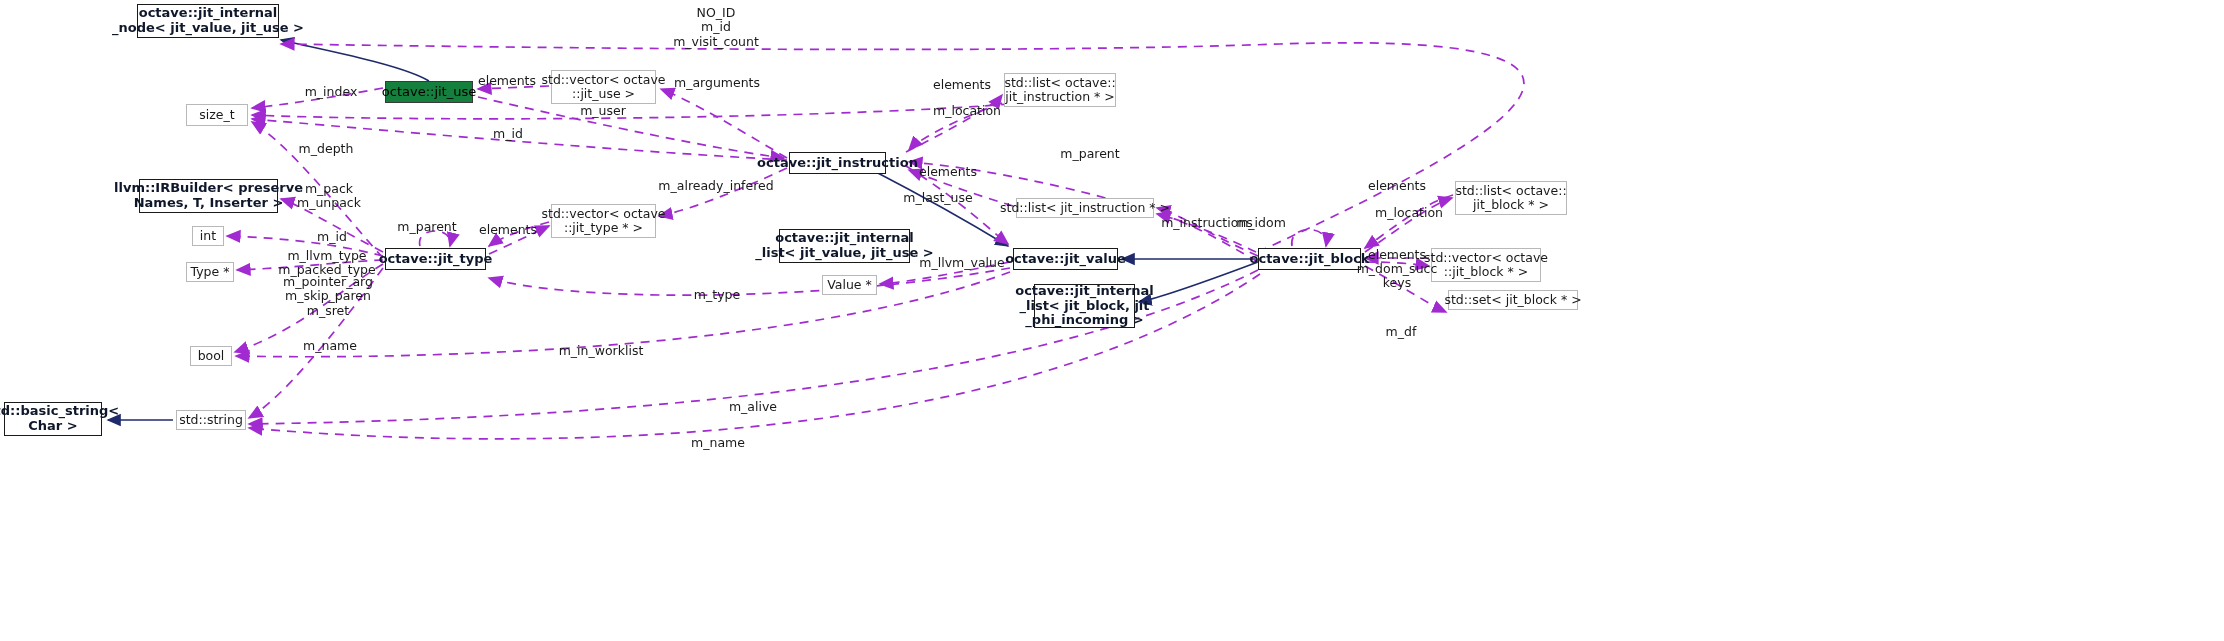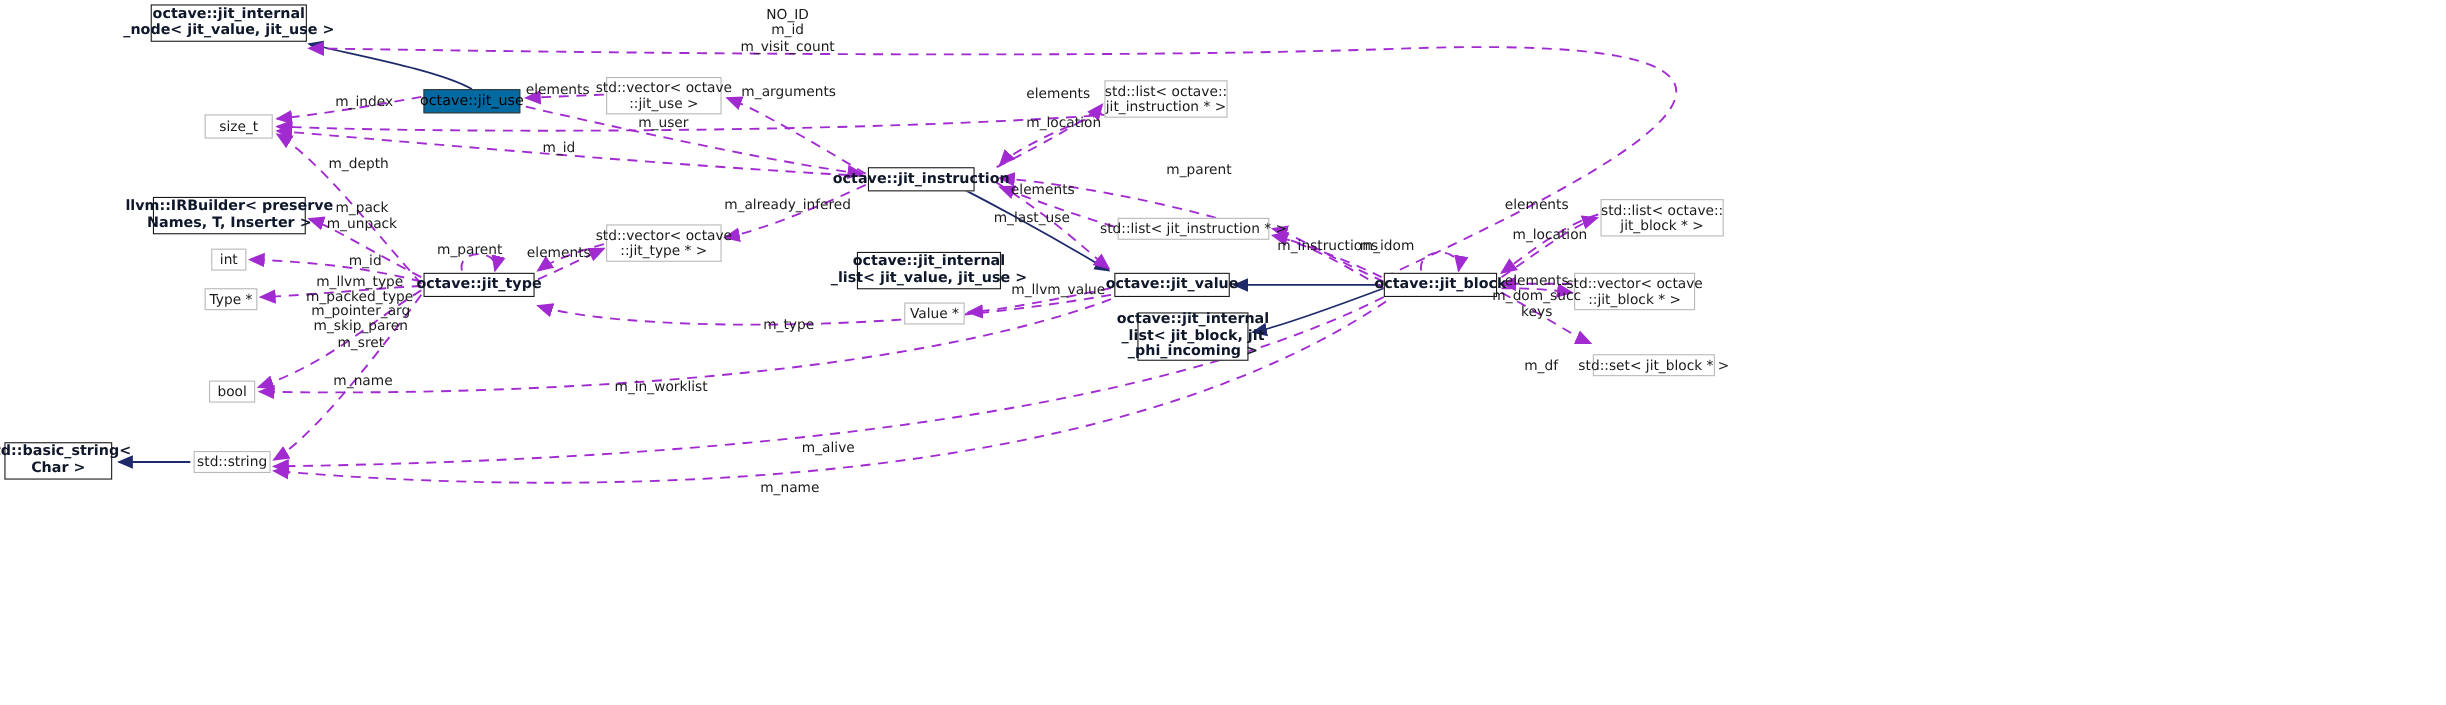--- a/index.html
+++ b/index.html
@@ -8,21 +8,21 @@
   svg.edges{position:absolute;left:0;top:0;width:2224px;height:641px;}
 
   .node{position:absolute;box-sizing:border-box;display:flex;align-items:center;justify-content:center;
         text-align:center;background:#ffffff;line-height:1.12;white-space:pre;}
   .node span{display:block;}
   
   .node.lib{border:1px solid #b8b8b8;font-size:12.5px;color:#1a1a1a;}
   
   .node.cls{border:1.6px solid #1a1a1a;font-size:13px;color:#0f172a;font-weight:bold;}
   
-  .node.focus{border:1.6px solid #3a3a3a;background:#0369a1;font-size:13px;color:#000000;}
+  .node.focus{border:1.6px solid #3a3a3a;background:#15803d;font-size:13px;color:#000000;}
 
   .elabel{position:absolute;font-size:12.5px;color:#1a1a1a;white-space:pre;text-align:center;
           line-height:1.15;transform:translateX(-50%);}
 </style>
 </head>
 <body>
 
 <div id="diagram">
 
   <svg class="edges" viewBox="0 0 2224 641">
@@ -129,21 +129,21 @@
 _list&lt; jit_block, jit
 _phi_incoming &gt;</span></div>
   <div class="node lib" style="left:1016px;top:198px;width:138px;height:20px;"><span>std::list&lt; jit_instruction * &gt;</span></div>
   <div class="node lib" style="left:1004px;top:73px;width:112px;height:34px;"><span>std::list&lt; octave::
 jit_instruction * &gt;</span></div>
   <div class="node cls" style="left:1258px;top:248px;width:103px;height:22px;"><span>octave::jit_block</span></div>
   <div class="node lib" style="left:1455px;top:181px;width:112px;height:34px;"><span>std::list&lt; octave::
 jit_block * &gt;</span></div>
   <div class="node lib" style="left:1431px;top:248px;width:110px;height:34px;"><span>std::vector&lt; octave
 ::jit_block * &gt;</span></div>
-  <div class="node lib" style="left:1448px;top:322px;width:111px;height:20px;"><span>std::set&lt; jit_block * &gt;</span></div>
+  <div class="node lib" style="left:1448px;top:290px;width:130px;height:20px;"><span>std::set&lt; jit_block * &gt;</span></div>
 
   <div class="elabel" style="left:716px;top:6px;">NO_ID
 m_id
 m_visit_count</div>
   <div class="elabel" style="left:331px;top:85px;">m_index</div>
   <div class="elabel" style="left:507px;top:74px;">elements</div>
   <div class="elabel" style="left:603px;top:104px;">m_user</div>
   <div class="elabel" style="left:717px;top:76px;">m_arguments</div>
   <div class="elabel" style="left:508px;top:127px;">m_id</div>
   <div class="elabel" style="left:962px;top:78px;">elements</div>

